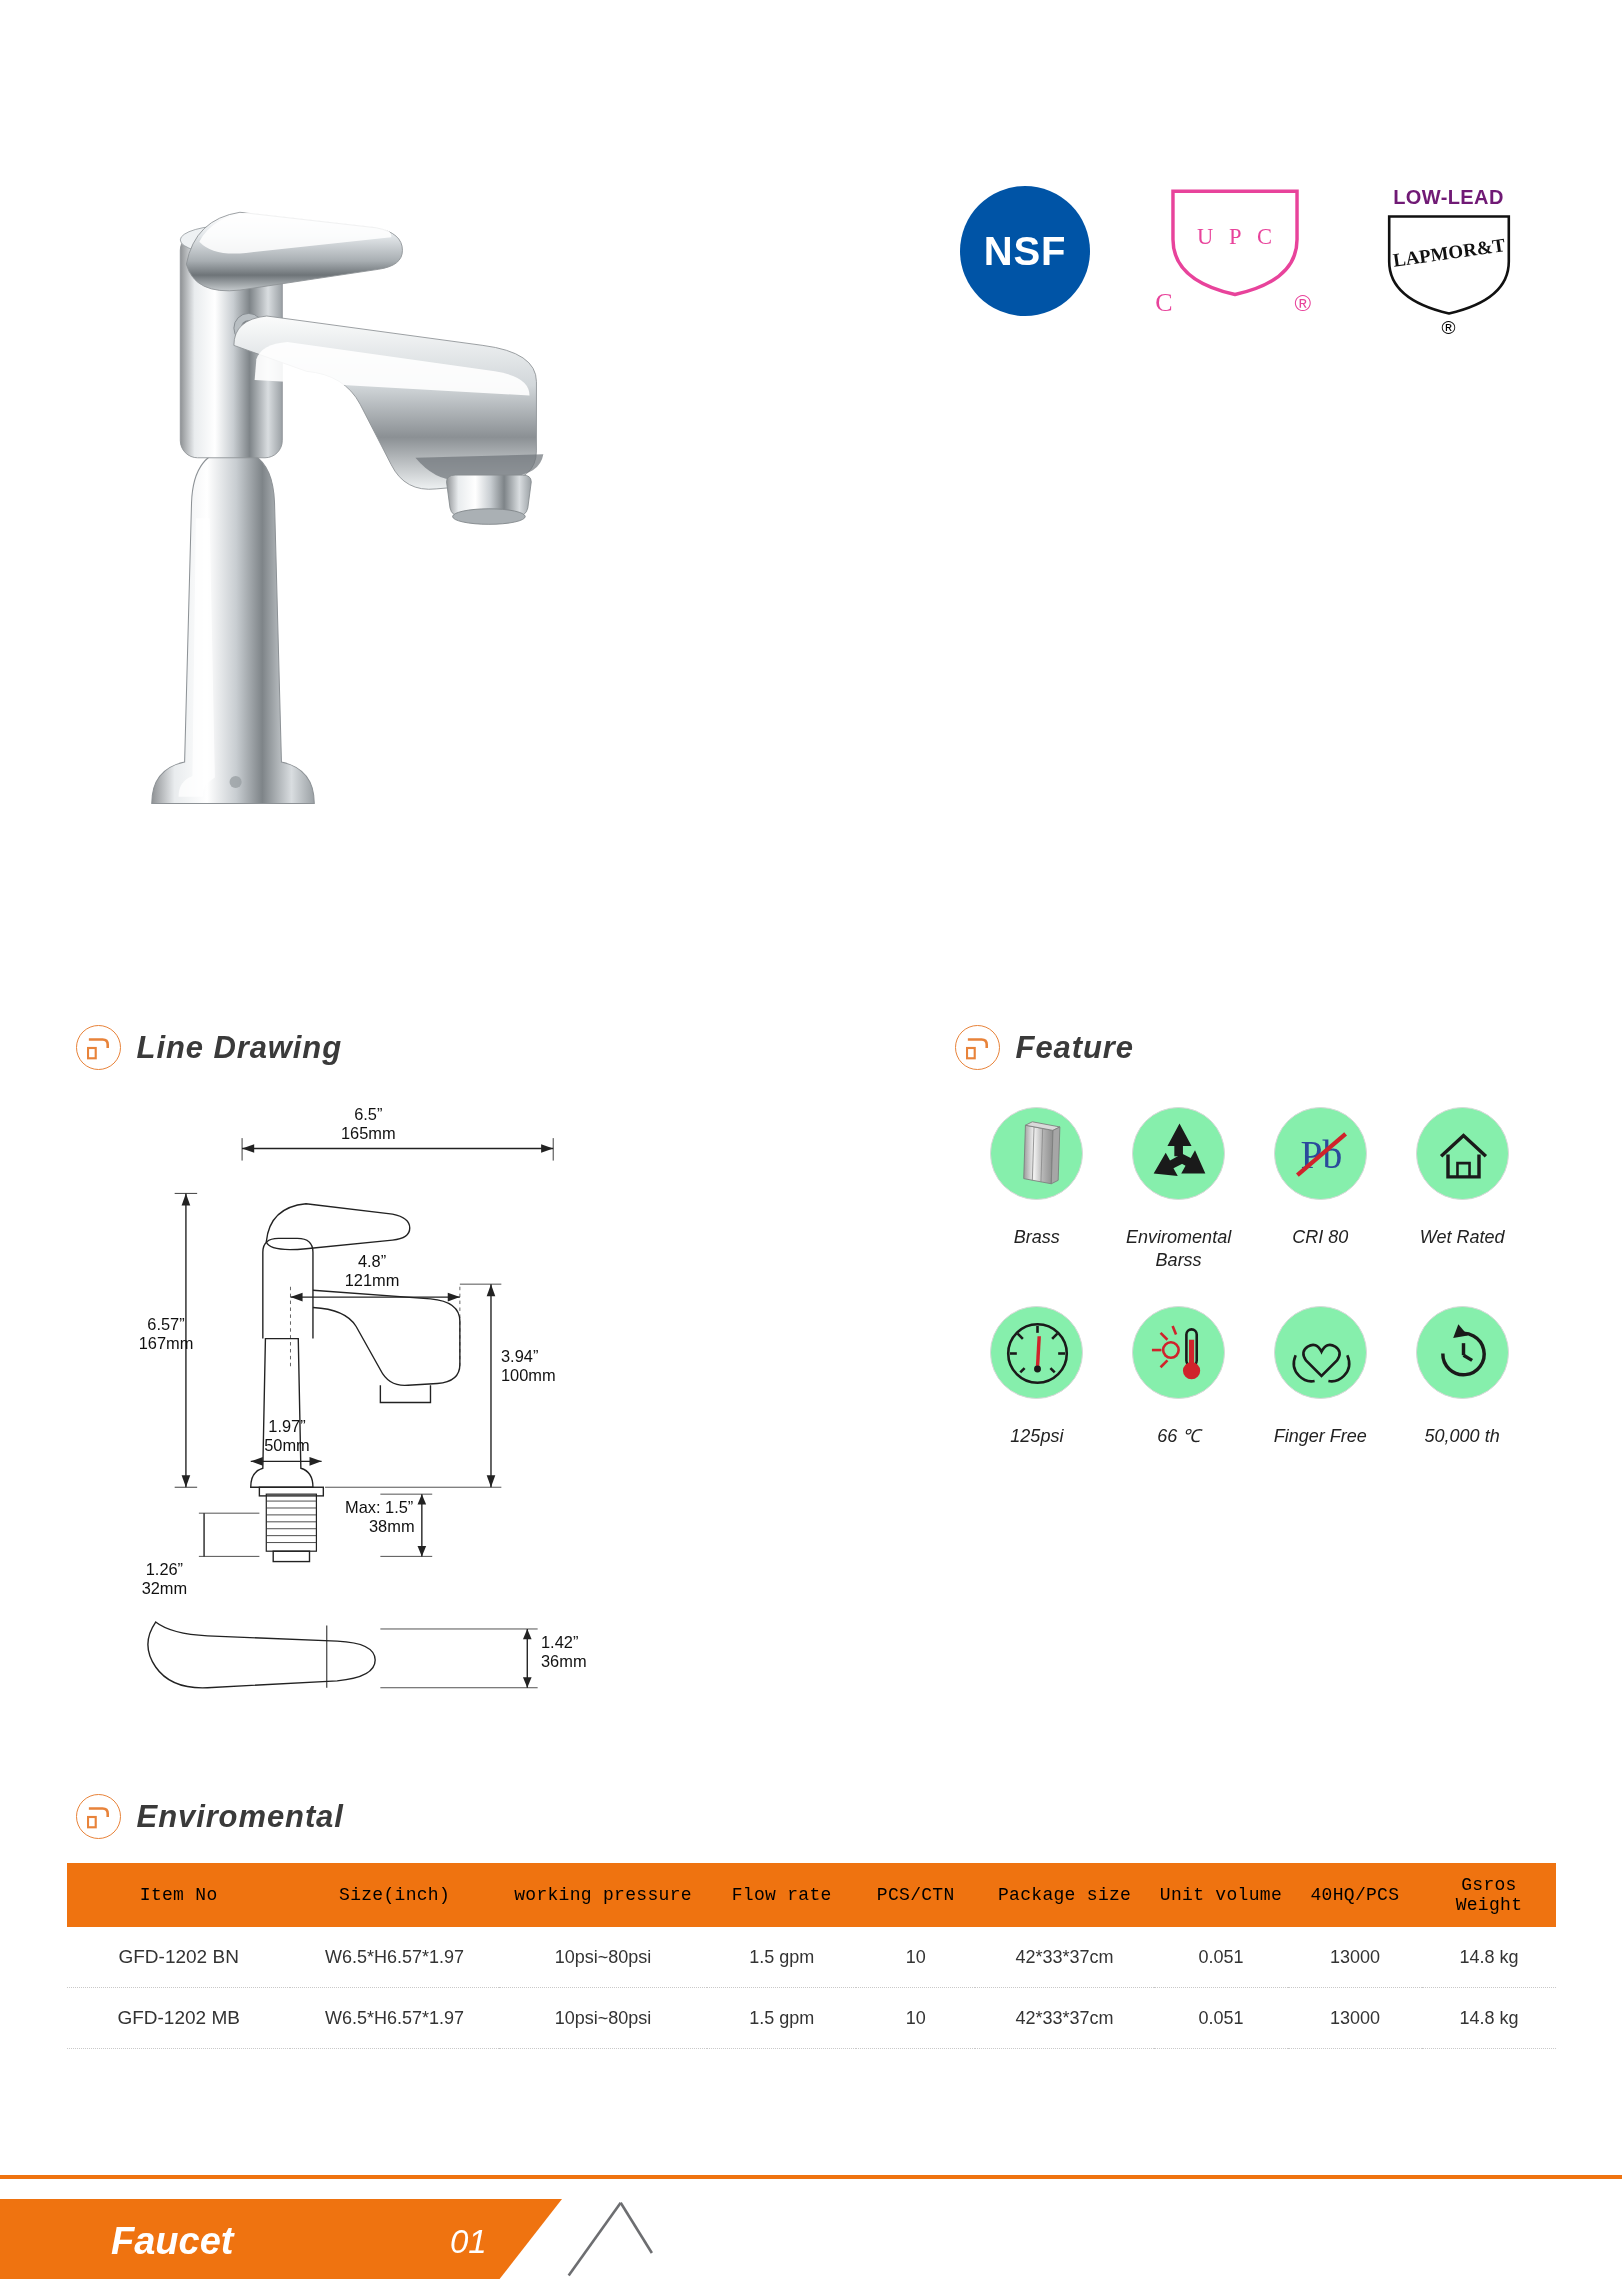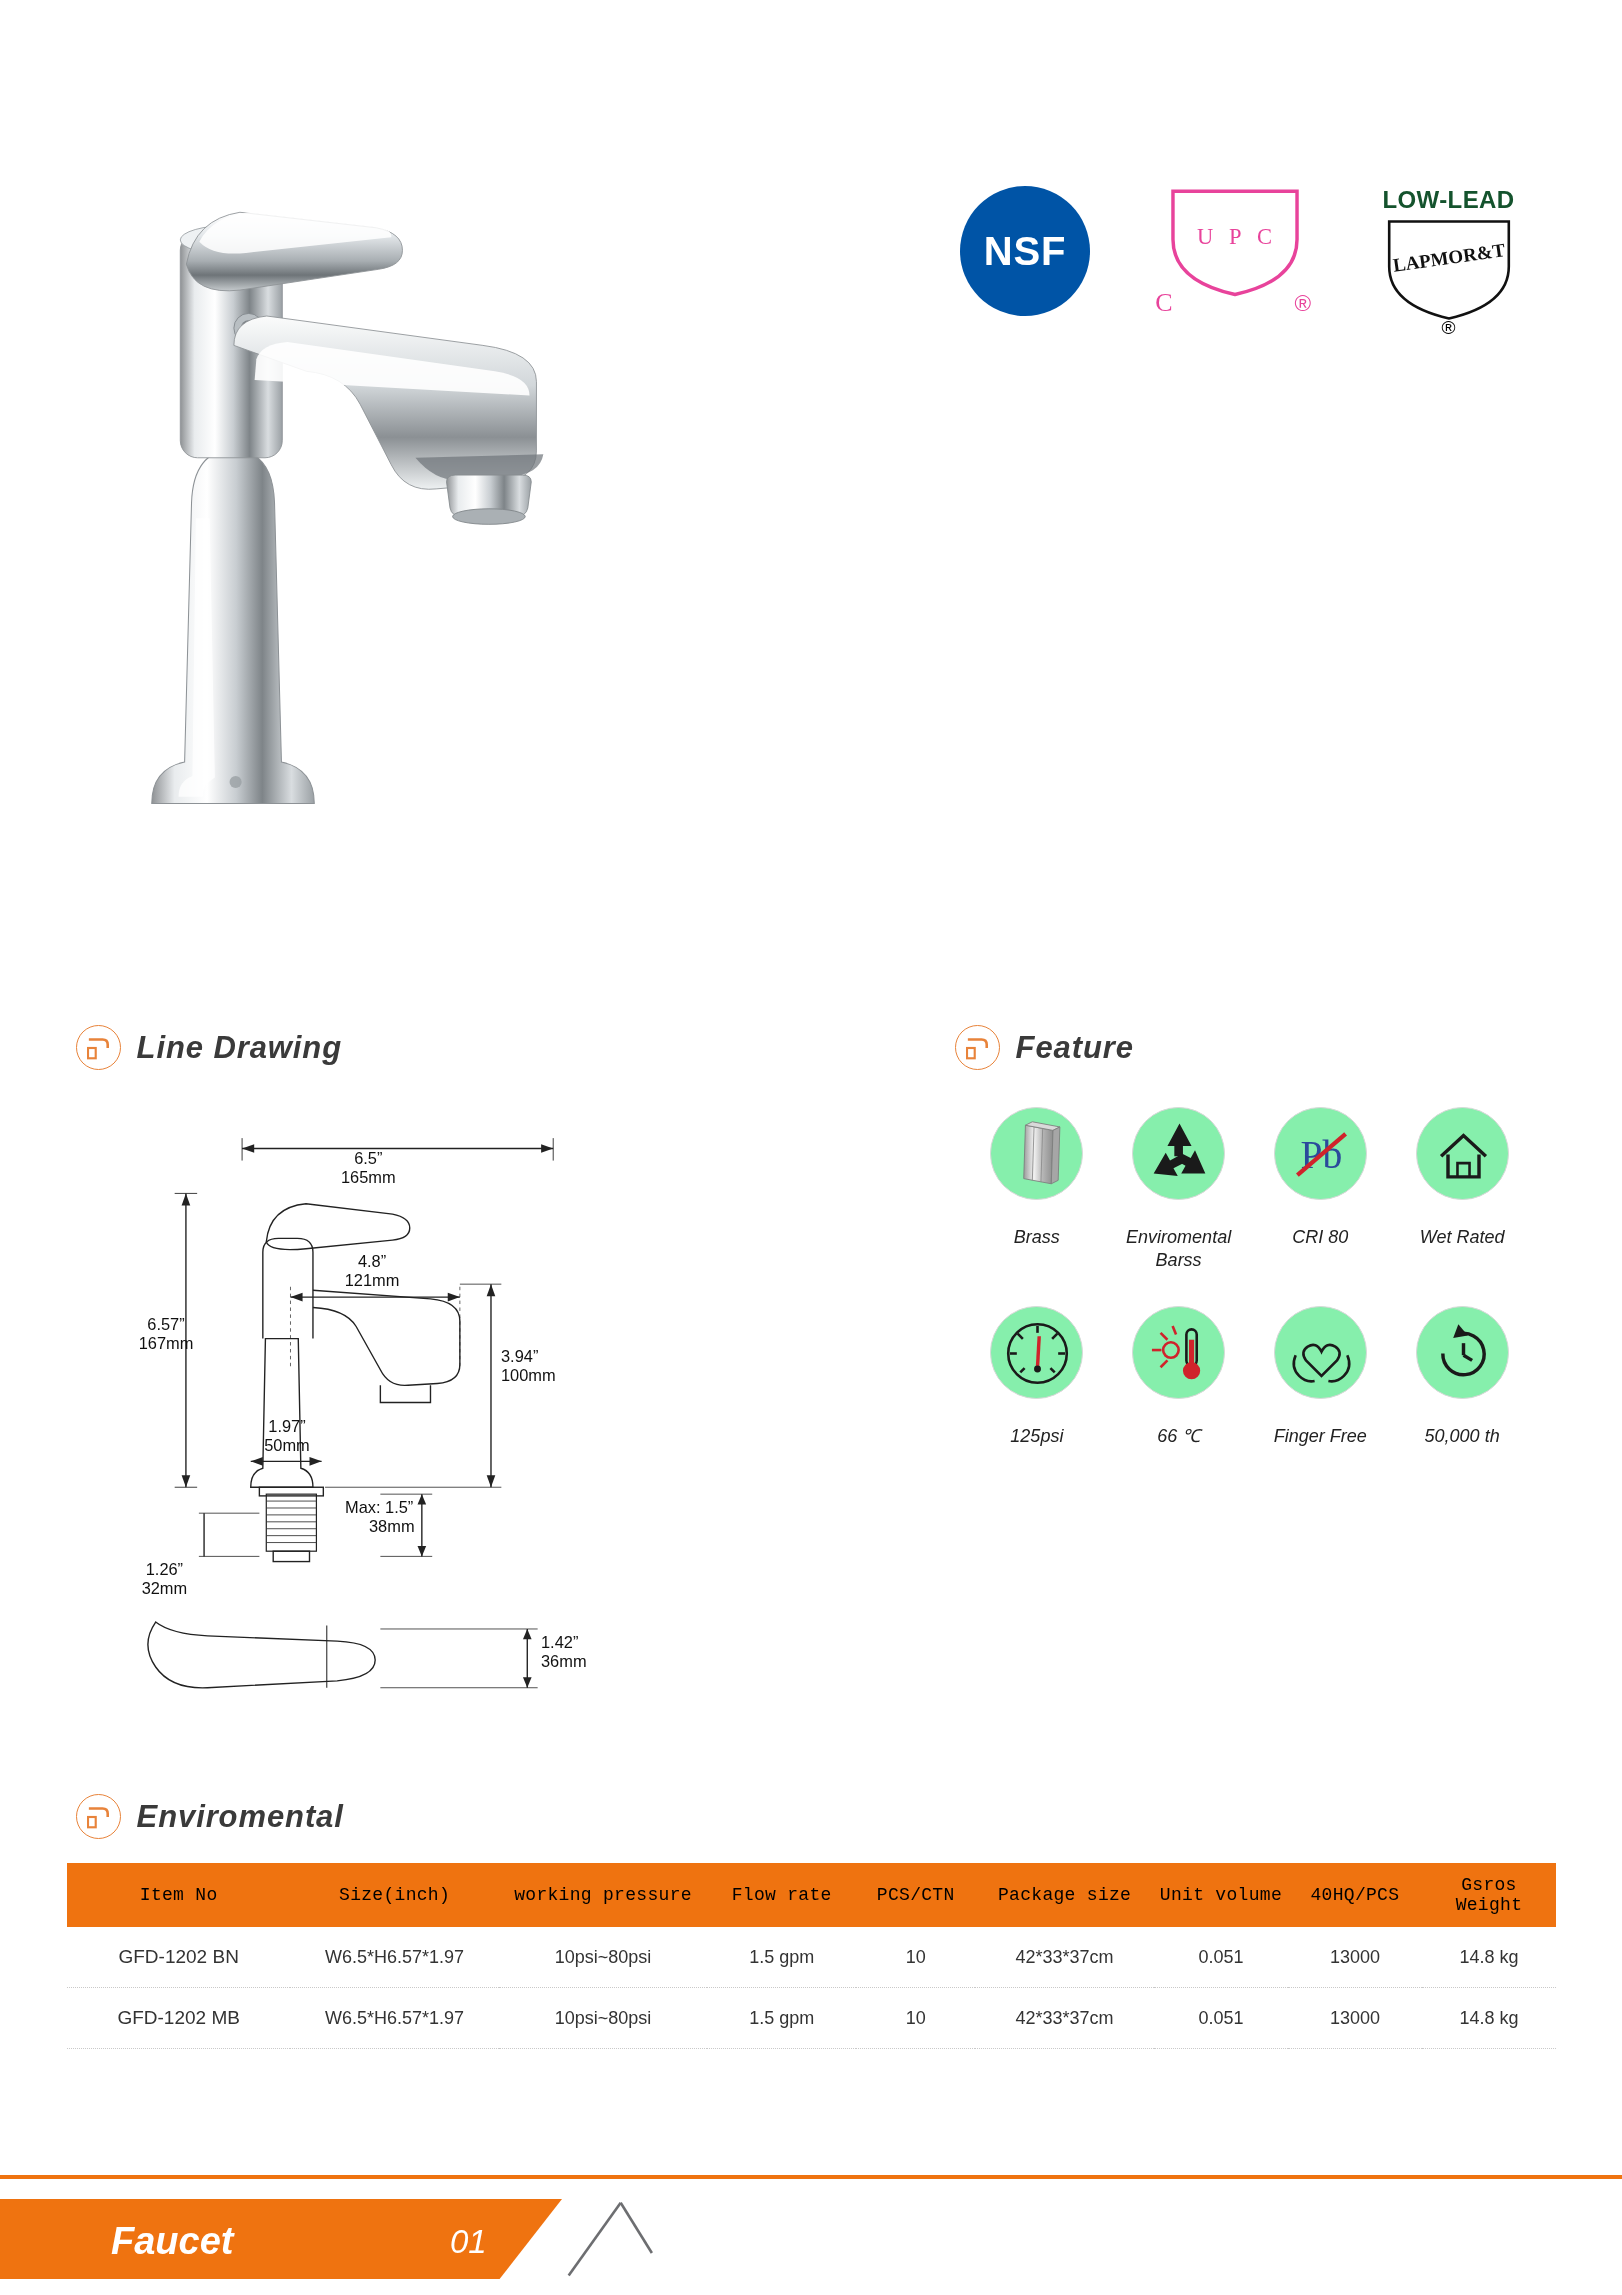--- a/index.html
+++ b/index.html
@@ -23,21 +23,21 @@
   .nsf-sub { position:absolute; right:5.2px; bottom:14px; color:#fff; font-size:10.4px; }
 
   .upc-badge { position:relative; width:173px; height:156px; }
   .upc-shield { position:relative; width:138px; height:112px; margin-left:15.6px; }
   .upc-shield svg { position:absolute; left:0; top:0; }
   .upc-letters { position:absolute; left:0; top:38px; width:138px; display:flex; justify-content:center; gap:15.6px; color:#e8439b; font-size:22.5px; font-family:"Liberation Serif", serif; }
   .upc-c { position:absolute; left:5.2px; top:102px; color:#e8439b; font-size:26px; font-family:"Liberation Serif", serif; }
   .upc-r { position:absolute; right:12px; top:105px; color:#e8439b; font-size:22.5px; }
 
   .lowlead-badge { position:relative; width:147px; height:160px; text-align:center; }
-  .lowlead-title { font-size:24px; font-weight:bold; letter-spacing:0.4px; color:#14532d; }
+  .lowlead-title { font-size:20px; font-weight:bold; letter-spacing:0.4px; color:#701a75; }
   .lowlead-shield { position:relative; width:130px; height:104px; margin:3.5px auto 0; }
   .lowlead-shield svg { position:absolute; left:0; top:0; }
   .lowlead-word { position:absolute; left:0; top:29px; width:130px; text-align:center; font-size:19px; font-weight:bold; font-family:"Liberation Serif", serif; color:#111; transform:rotate(-8deg); }
   .lowlead-r { position:absolute; left:50%; margin-left:-7px; top:131px; font-size:19px; }
 
   
   .sect-head { position:absolute; display:flex; align-items:center; gap:15.6px; }
   .sect-icon { width:45px; height:45px; border:1.7px solid #e8833a; border-radius:50%; position:relative; flex:none; }
   .sect-icon svg { position:absolute; left:9.5px; top:10.4px; }
   .sect-title { font-size:31px; font-style:italic; font-weight:bold; color:#3a3a3a; letter-spacing:0.9px; }
@@ -245,21 +245,21 @@
         <line x1="238" y1="600" x2="238" y2="672" stroke-width="1.2"></line>
 
         <line x1="470" y1="604" x2="470" y2="672"></line>
         <path d="M470 604 l-5 12 l10 0 z" fill="#222" stroke="none"></path>
         <path d="M470 672 l-5 -12 l10 0 z" fill="#222" stroke="none"></path>
         <line x1="300" y1="604" x2="482" y2="604" stroke-width="0.9"></line>
         <line x1="300" y1="672" x2="482" y2="672" stroke-width="0.9"></line>
       </g>
     </svg>
 
-    <div class="dim" style="left:220px; top:-1.7px;margin-top:44px;">
+    <div class="dim" style="left:220px; top:-1.7px;">
       <div>6.5”</div>
       <div>165mm</div>
     </div>
     <div class="dim" style="left:-7px; top:208px; width:104px;">
       <div>6.57”</div>
       <div>167mm</div>
     </div>
     <div class="dim" style="left:199px; top:145px; width:104px;">
       <div>4.8”</div>
       <div>121mm</div>

